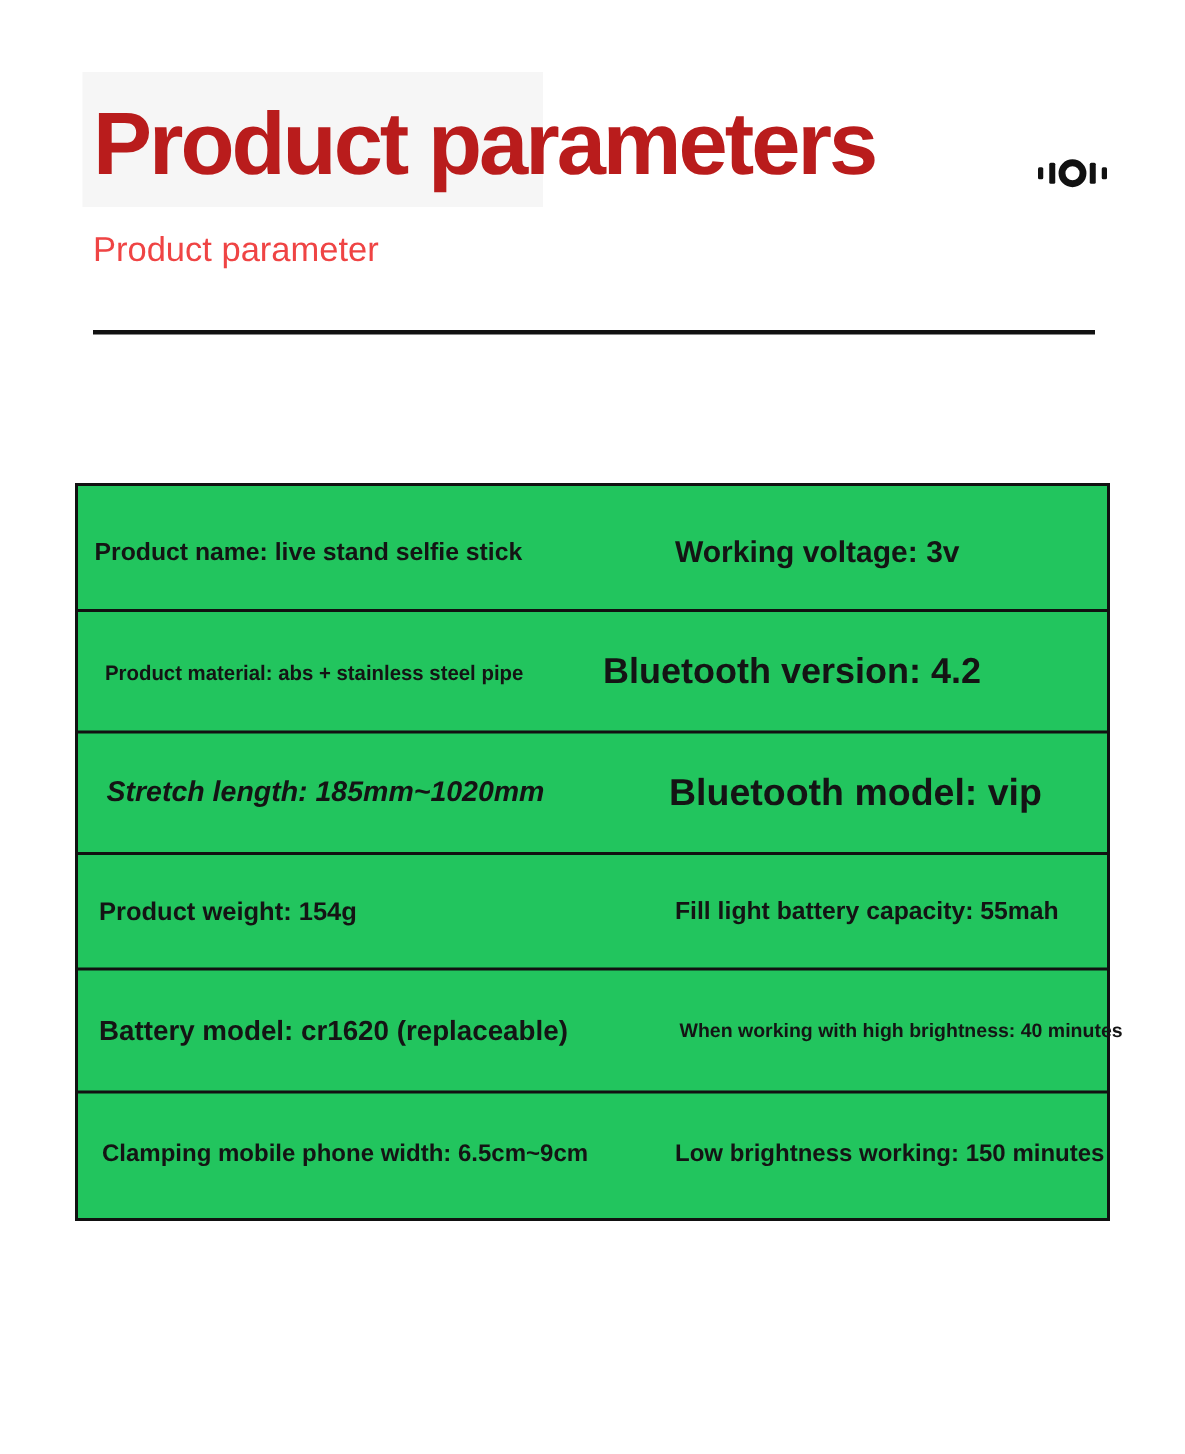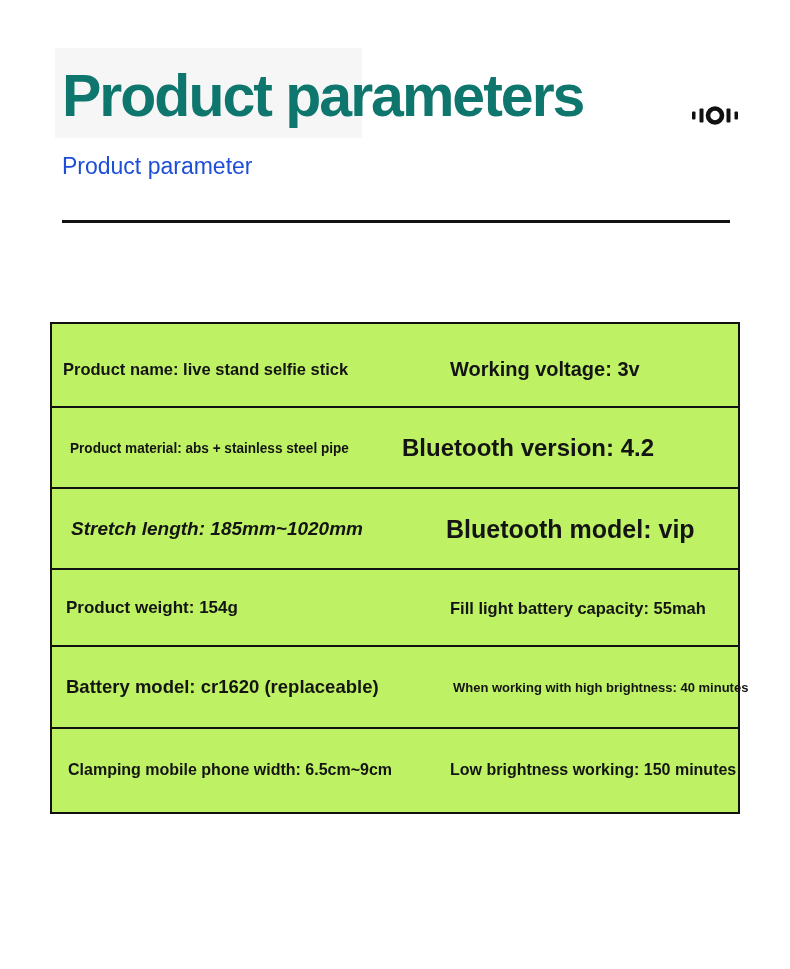--- a/index.html
+++ b/index.html
@@ -23,50 +23,50 @@
     width: 307px; height: 90px;
     background: #f6f6f6;
   }
   .page-title {
     position: absolute;
     left: 62px; top: 64px;
     font-size: 59px;
     line-height: 1.1;
     font-weight: 700;
     letter-spacing: -2px;
-    color: #0f766e;
+    color: #b91c1c;
     white-space: nowrap;
   }
   .flash-icon {
     position: absolute;
     left: 692px; top: 103px;
     width: 46px; height: 25px;
   }
   .page-subtitle {
     position: absolute;
     left: 62px; top: 153px;
     font-size: 23px;
     font-weight: 400;
-    color: #1d4ed8;
+    color: #ef4444;
     white-space: nowrap;
   }
   .divider {
     position: absolute;
     left: 62px; top: 220px;
     width: 668px; height: 3px;
     background: #111111;
   }
 
   
   .spec-table {
     position: absolute;
     left: 50px; top: 322px;
     width: 690px; height: 492px;
     border: 2px solid #111111;
-    background: #bef264;
+    background: #22c55e;
   }
   .row {
     position: relative;
     width: 100%;
     border-bottom: 2px solid #111111;
   }
   .row:last-child { border-bottom: none; }
   .r1 { height: 84px; }
   .r2 { height: 81px; }
   .r3 { height: 81px; }

